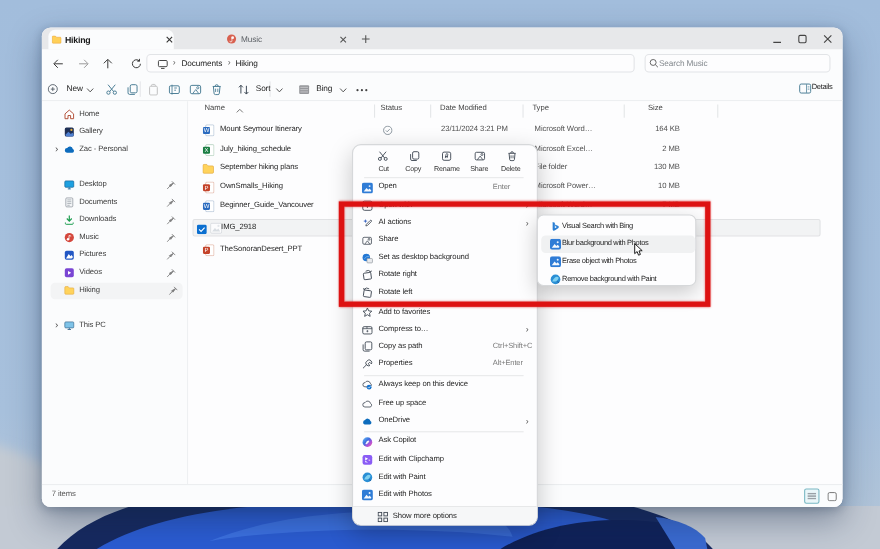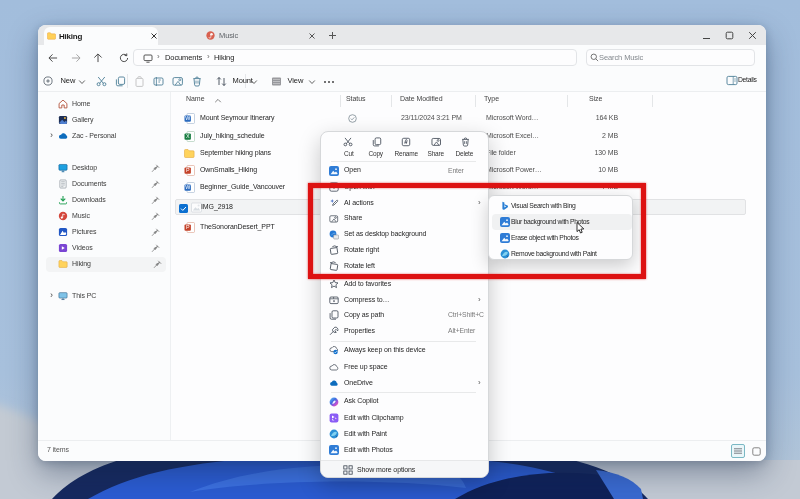--- a/index.html
+++ b/index.html
@@ -174,29 +174,29 @@
         <circle cx="7.8" cy="3.8" r="1" fill="none" stroke="#4c7e96" stroke-width=".8"></circle>
       </svg>
     <svg class="abs" style="left:154px;top:6px" width="10" height="11" viewBox="0 0 10 11">
         <path d="M1.4,2.6 h7.2 M2,2.6 l0.6,6.2 q0.1,1.2 1.3,1.2 h2.2 q1.2,0 1.3,-1.2 l0.6,-6.2 M3.6,2.4 q0,-1.4 1.4,-1.4 t1.4,1.4" fill="none" stroke="#4c7e96" stroke-width=".9"></path>
         <path d="M4,4.6 v3 M6,4.6 v3" stroke="#4c7e96" stroke-width=".8"></path>
       </svg>
     <svg class="abs" style="left:177.5px;top:6px" width="11" height="11" viewBox="0 0 11 11">
         <path d="M3,1.5 V9 M1.2,3.4 L3,1.5 L4.8,3.4" fill="none" stroke="#3f4a56" stroke-width=".9"></path>
         <path d="M8,9.5 V2 M6.2,7.6 L8,9.5 L9.8,7.6" fill="none" stroke="#3f4a56" stroke-width=".9"></path>
       </svg>
-    <span class="abs ct" style="left:194.5px;top:6px;color:#222;">Mount</span>
+    <span class="abs ct" style="left:194.5px;top:6px;color:#222;">Sort</span>
     <svg class="abs" style="left:212px;top:9px" width="8" height="6" viewBox="0 0 8 6">
         <path d="M1.2,1.5 L4,4.5 L6.8,1.5" stroke="#555" stroke-width=".9" fill="none"></path>
       </svg>
     <svg class="abs" style="left:232.5px;top:6px" width="11" height="11" viewBox="0 0 11 11">
         <rect x="1" y="1.5" width="9" height="8" rx="1" fill="#97989c"></rect>
         <path d="M2,3.4 h7 M2,5.5 h7 M2,7.6 h7" stroke="#c9cacd" stroke-width=".8"></path>
       </svg>
-    <span class="abs ct" style="left:249.5px;top:6px;color:#222;">View</span>
+    <span class="abs ct" style="left:249.5px;top:6px;color:#222;">Bing</span>
     <svg class="abs" style="left:270px;top:9px" width="8" height="6" viewBox="0 0 8 6">
         <path d="M1.2,1.5 L4,4.5 L6.8,1.5" stroke="#555" stroke-width=".9" fill="none"></path>
       </svg>
     <svg class="abs" style="left:285px;top:10px" width="12" height="4" viewBox="0 0 12 4">
         <g fill="#444">
           <circle cx="2" cy="2" r="1"></circle>
           <circle cx="6" cy="2" r="1"></circle>
           <circle cx="10" cy="2" r="1"></circle>
         </g>
       </svg>

